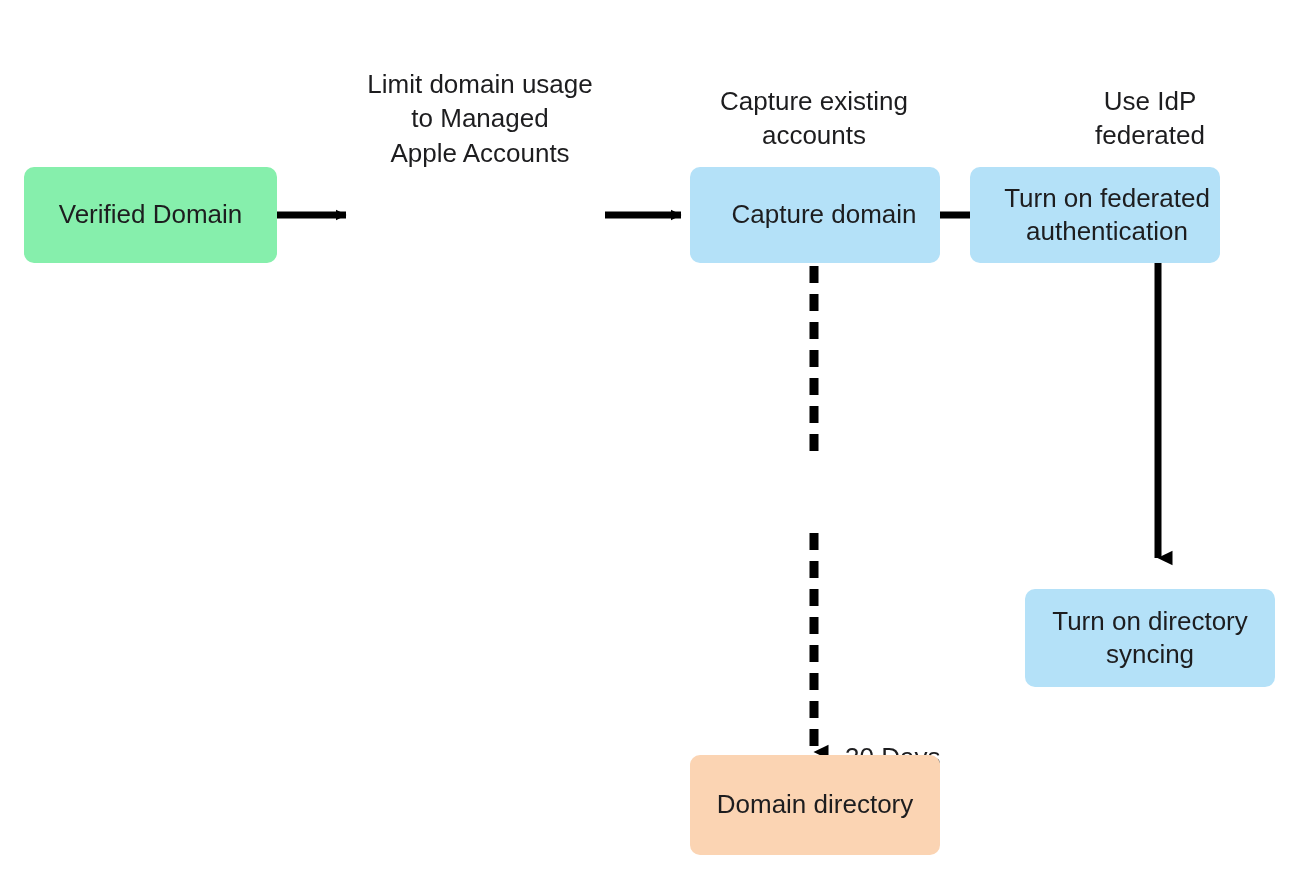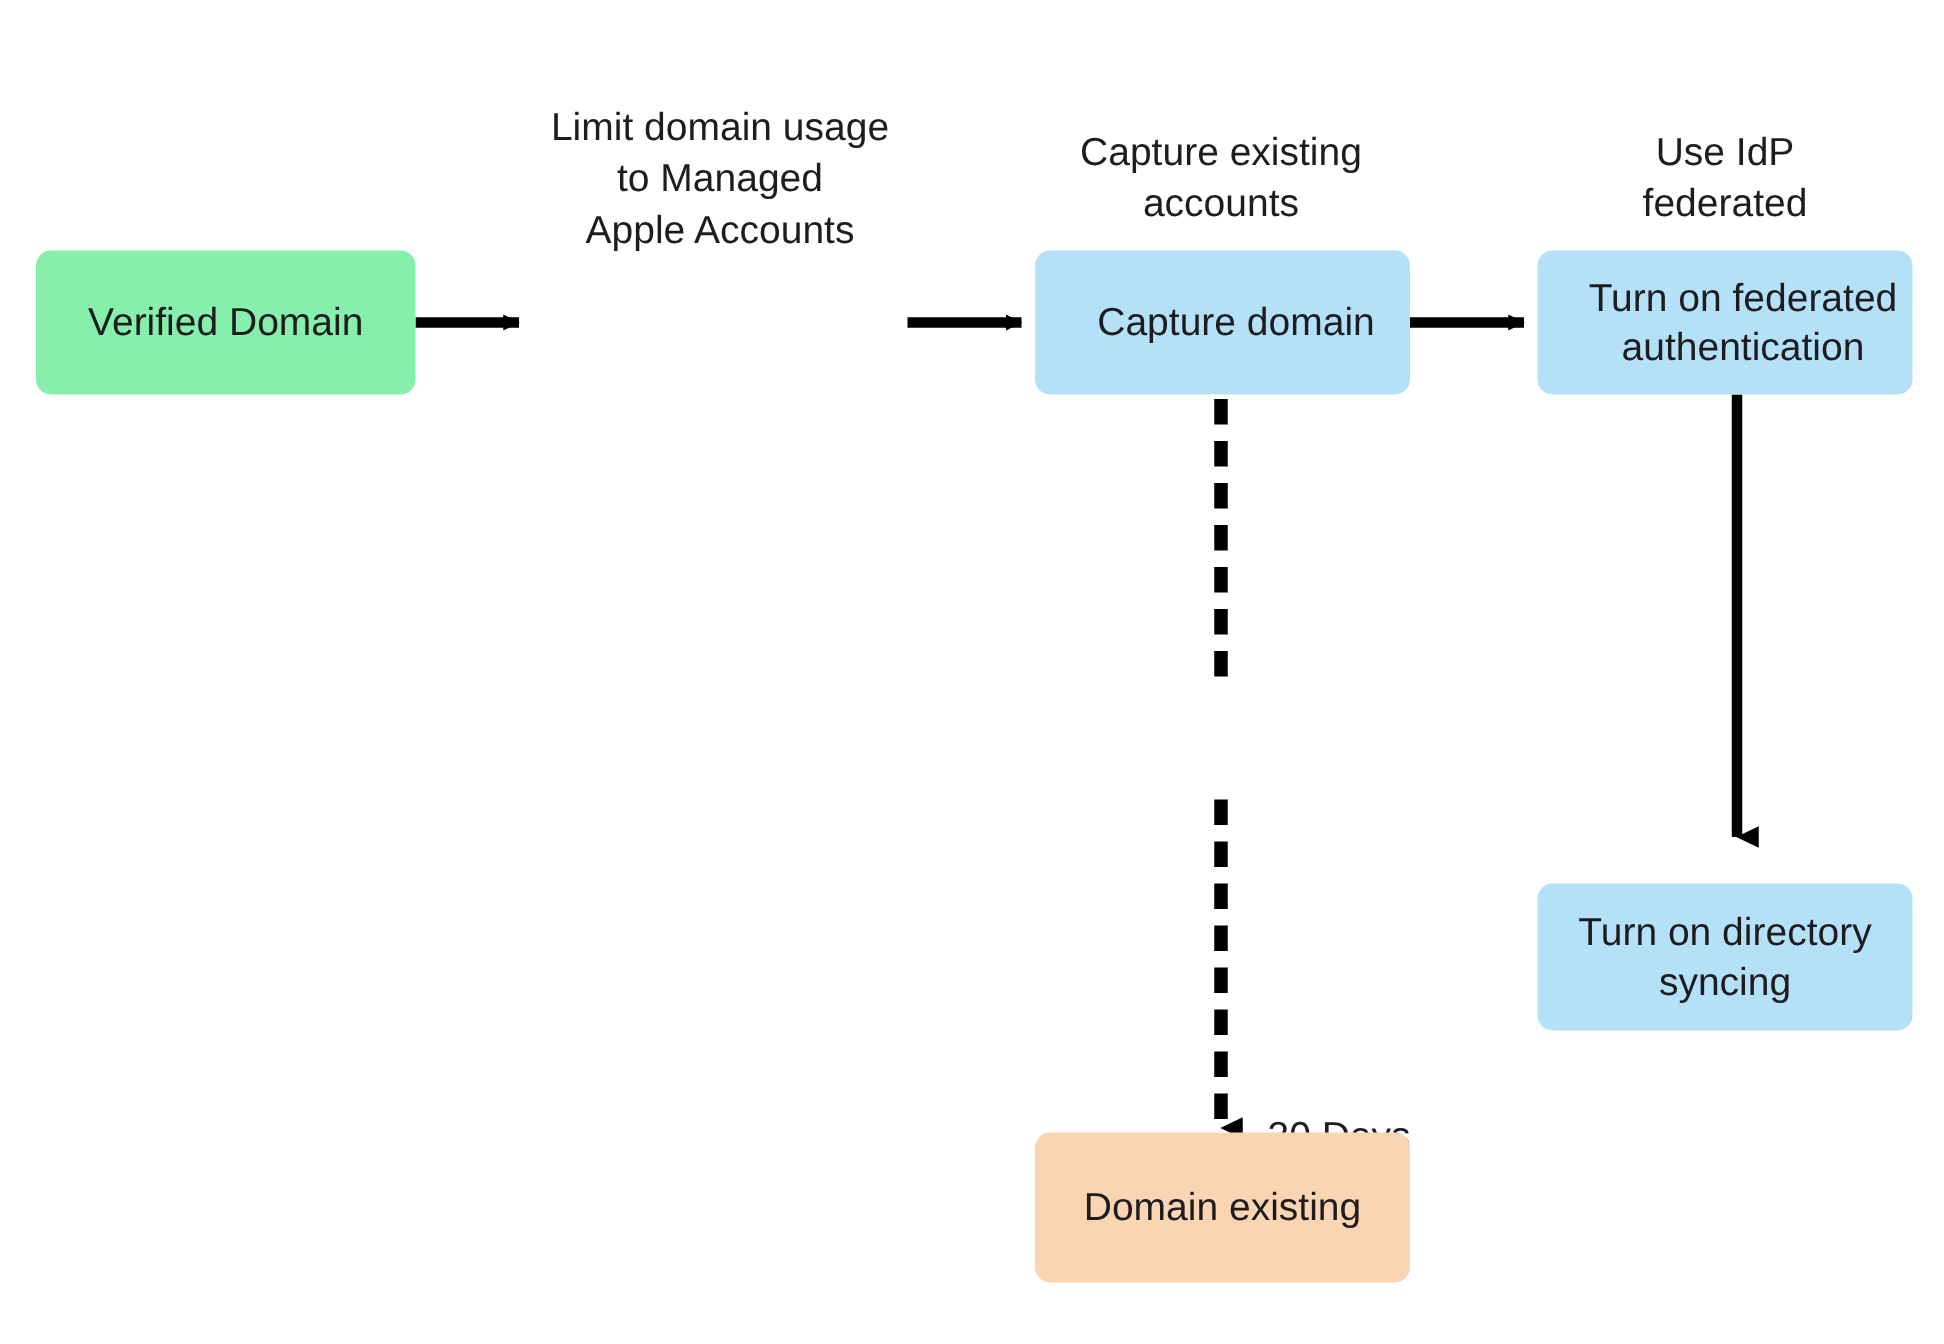--- a/index.html
+++ b/index.html
@@ -115,27 +115,27 @@
 
   <div class="node" style="left:24px; top:167px; width:253px; height:96px; background:#86efac;">
     <span class="node-label">Verified Domain</span>
   </div>
 
 
   <div class="node" style="left:690px; top:167px; width:250px; height:96px; background:#b4e1f8;padding-left:28px;">
     <span class="node-label">Capture domain</span>
   </div>
 
-  <div class="node" style="left:1025px; top:167px; width:250px; height:96px; background:#b4e1f8;padding-left:34px;">
+  <div class="node" style="left:970px; top:167px; width:250px; height:96px; background:#b4e1f8;padding-left:34px;">
     <span class="node-label">Turn on federated
 authentication</span>
   </div>
 
   <div class="node" style="left:1025px; top:561px; width:250px; height:98px; background:#b4e1f8;margin-top:28px;">
     <span class="node-label">Turn on directory
 syncing</span>
   </div>
 
   <div class="node" style="left:690px; top:755px; width:250px; height:100px; background:#fbd4b3;">
-    <span class="node-label">Domain existing</span>
+    <span class="node-label">Domain directory</span>
   </div>
 
 </div>
 
 </body></html>

